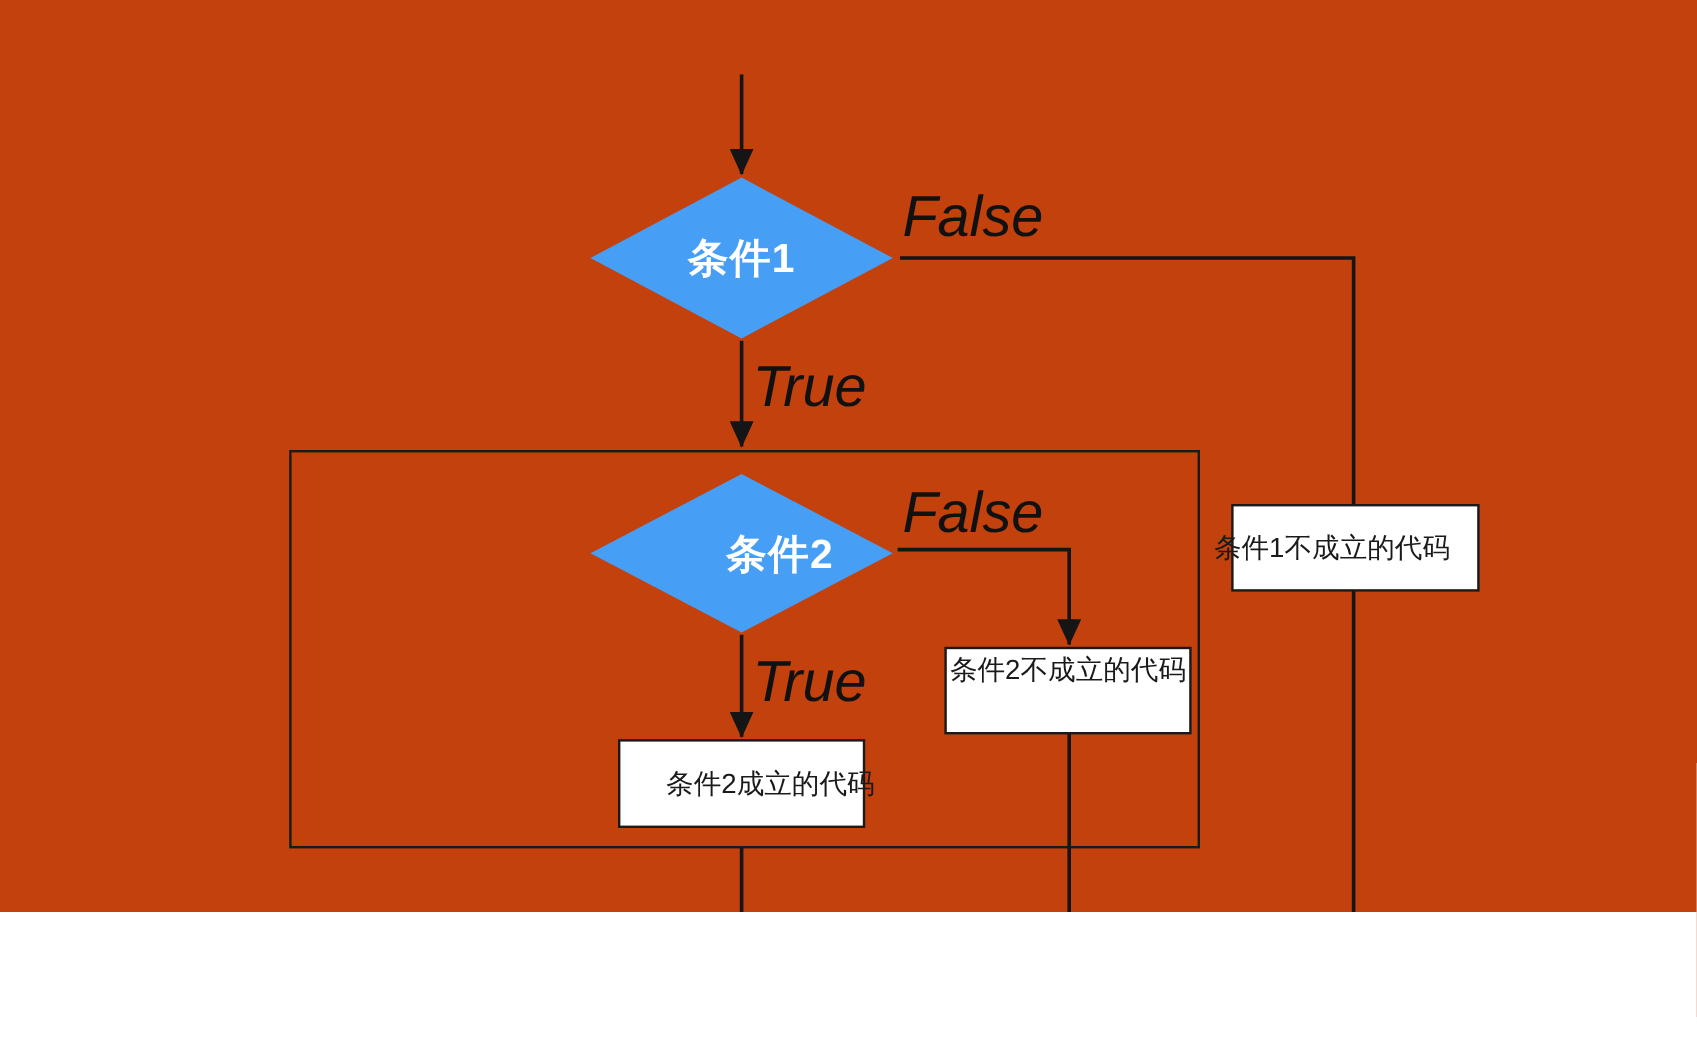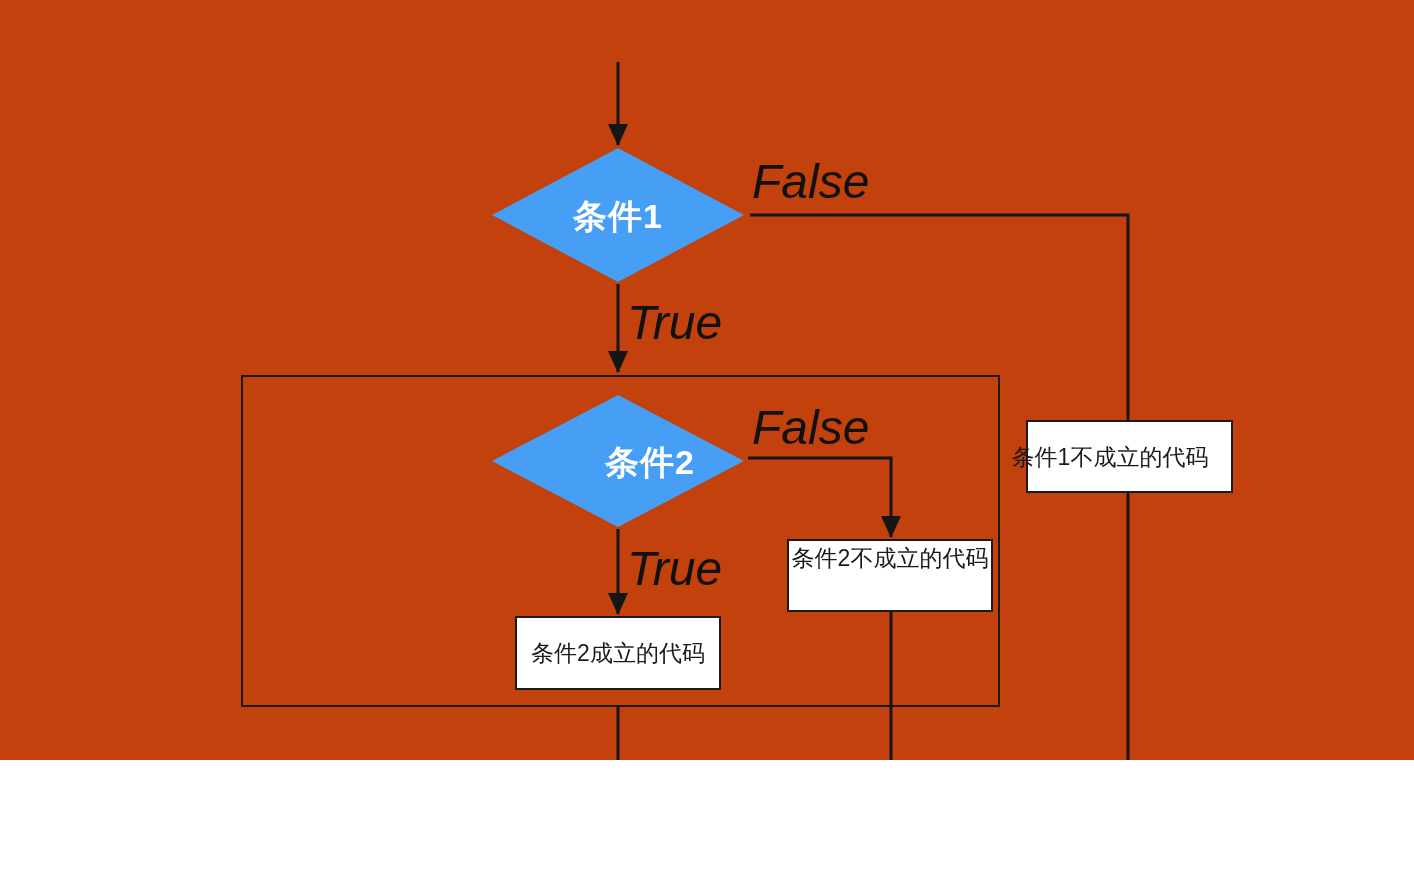--- a/index.html
+++ b/index.html
@@ -109,15 +109,15 @@
   <div class="lbl centered diamond-lbl" style="left:618px; top:462px;margin-left:32px;">条件2</div>
 
   <div class="lbl branch-lbl" style="left:752px; top:404px;">False</div>
 
   <div class="lbl branch-lbl" style="left:627px; top:545px;">True</div>
 
   <div class="lbl centered box-lbl" style="left:1110px; top:457px;">条件1不成立的代码</div>
 
   <div class="lbl centered box-lbl" style="left:890px; top:558px;">条件2不成立的代码</div>
 
-  <div class="lbl centered box-lbl" style="left:618px; top:653px;">条件2成立的代码</div>
+  <div class="lbl centered box-lbl" style="left:642px; top:653px;">条件2成立的代码</div>
 
 </div>
 
 </body></html>

